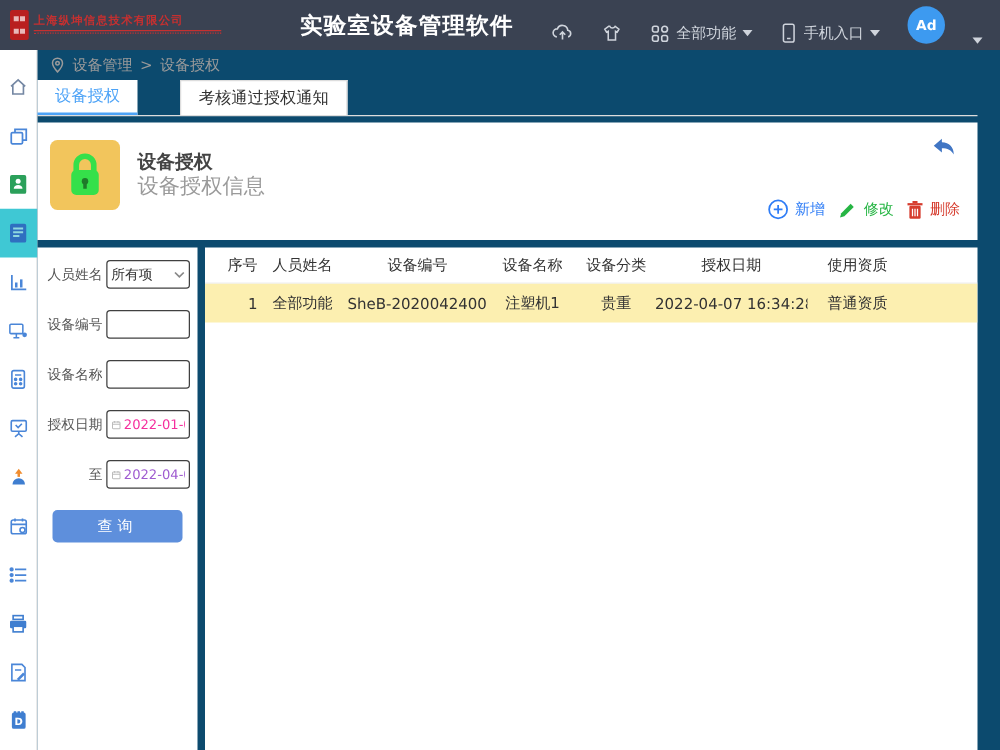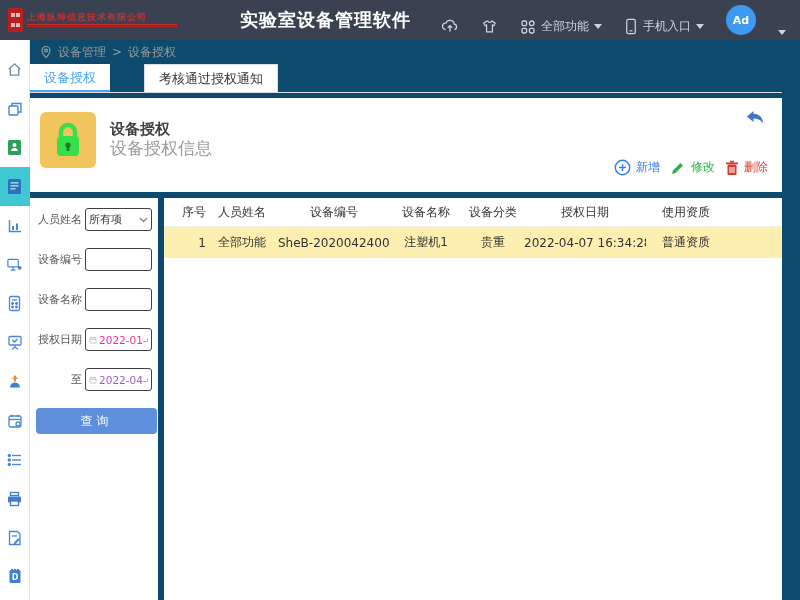--- a/index.html
+++ b/index.html
@@ -54,21 +54,21 @@
   
   .lower { display:flex; gap:6px; margin-top:6px; flex:1; }
   .filter-panel { width:128px; background:#fff; padding:10px 6px; flex:0 0 auto; }
   .f-row { display:flex; align-items:center; margin-bottom:17px; }
   .f-label { width:46px; font-size:11px; color:#555; text-align:right; margin-right:3px; flex:0 0 auto; }
   .f-ctrl { flex:1; height:23px; border:1px solid #404040; border-radius:3px; background:#fff; display:flex; align-items:center; padding:0 3px; font-size:11px; min-width:0; }
   .f-select { justify-content:space-between; cursor:pointer; }
   .f-input { width:100%; border:none; outline:none; font-size:11px; font-family:inherit; }
   .date-val { white-space:nowrap; overflow:hidden; font-size:10.5px; margin-left:2px; }
   .date-pink { color:#f52e9d; } .date-purple { color:#9f5bd0; }
-  .query-btn { width:121px; height:26px; background:#5e8fdc; color:#fff; border:none; border-radius:4px; font-size:12px; letter-spacing:4px; cursor:pointer; display:block; margin:14px auto 0; font-family:inherit; }
+  .query-btn { width:104px; height:26px; background:#5e8fdc; color:#fff; border:none; border-radius:4px; font-size:12px; letter-spacing:4px; cursor:pointer; display:block; margin:14px auto 0; font-family:inherit; }
 
   
   .table-panel { flex:1; background:#fff; overflow:hidden; }
   .t-row { display:flex; align-items:center; height:29px; font-size:12px; }
   .t-head { border-bottom:1px solid #eee; color:#333; }
   .t-data { background:#fcefb0; height:31px; cursor:pointer; }
   .t-cell { text-align:center; overflow:hidden; white-space:nowrap; }
   .c0 { width:42px; text-align:right; padding-left:8px; }
   .c1 { width:72px; } .c2 { width:112px; } .c3 { width:72px; } .c4 { width:62px; } .c5 { width:122px; } .c6 { width:80px; }
 </style>

